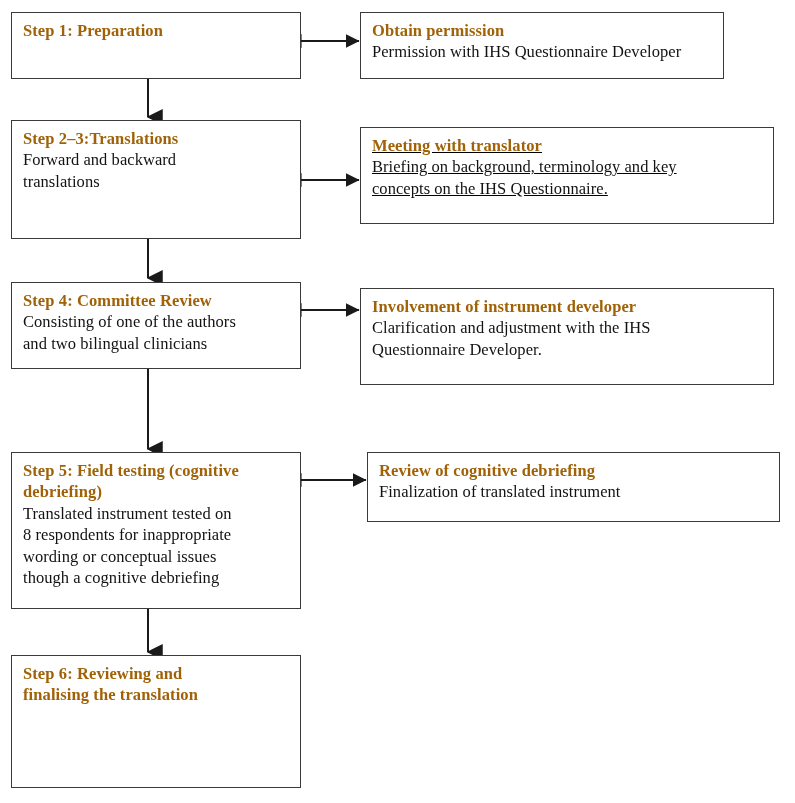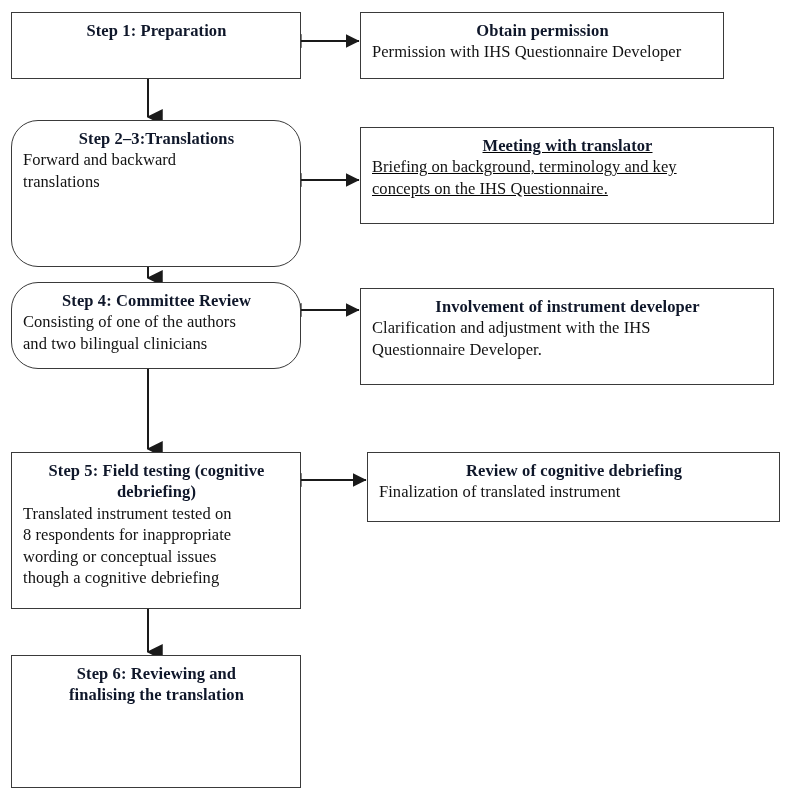--- a/index.html
+++ b/index.html
@@ -19,24 +19,23 @@
     position: absolute;
     box-sizing: border-box;
     background: #ffffff;
     border: 1.6px solid #3a3a3a;
     padding: 7px 10px 6px 11px;
   }
   .node .title {
     font-weight: bold;
     font-size: 16.5px;
     line-height: 1.30;
-    color: #0f172a;
+    color: #a16207;
     letter-spacing: 0.1px;
     white-space: pre-line;
-    text-align: center;
   }
   .node .body {
     font-weight: normal;
     font-size: 16.5px;
     line-height: 1.30;
     color: #121212;
     letter-spacing: 0.05px;
     white-space: pre-line;
   }
   .conn {
@@ -89,27 +88,27 @@
     </g>
     <g>
       <line x1="301" y1="480" x2="366" y2="480" stroke="#1a1a1a" stroke-width="2" marker-start="url(#ah-l)" marker-end="url(#ah-r)"></line>
     </g>
   </svg>
 
   <div class="node" style="left:11px; top:12px; width:290px; height:67px;">
     <div class="title">Step 1: Preparation</div>
   </div>
 
-  <div class="node" style="left:11px; top:120px; width:290px; height:147px;border-radius:27px;">
+  <div class="node" style="left:11px; top:120px; width:290px; height:119px;">
     <div class="title">Step 2–3:Translations</div>
     <div class="body">Forward and backward
 translations</div>
   </div>
 
-  <div class="node" style="left:11px; top:282px; width:290px; height:87px;border-radius:27px;">
+  <div class="node" style="left:11px; top:282px; width:290px; height:87px;">
     <div class="title">Step 4: Committee Review</div>
     <div class="body">Consisting of one of the authors
 and two bilingual clinicians</div>
   </div>
 
   <div class="node" style="left:11px; top:452px; width:290px; height:157px;">
     <div class="title">Step 5: Field testing (cognitive
 debriefing)</div>
     <div class="body">Translated instrument tested on
 8 respondents for inappropriate

